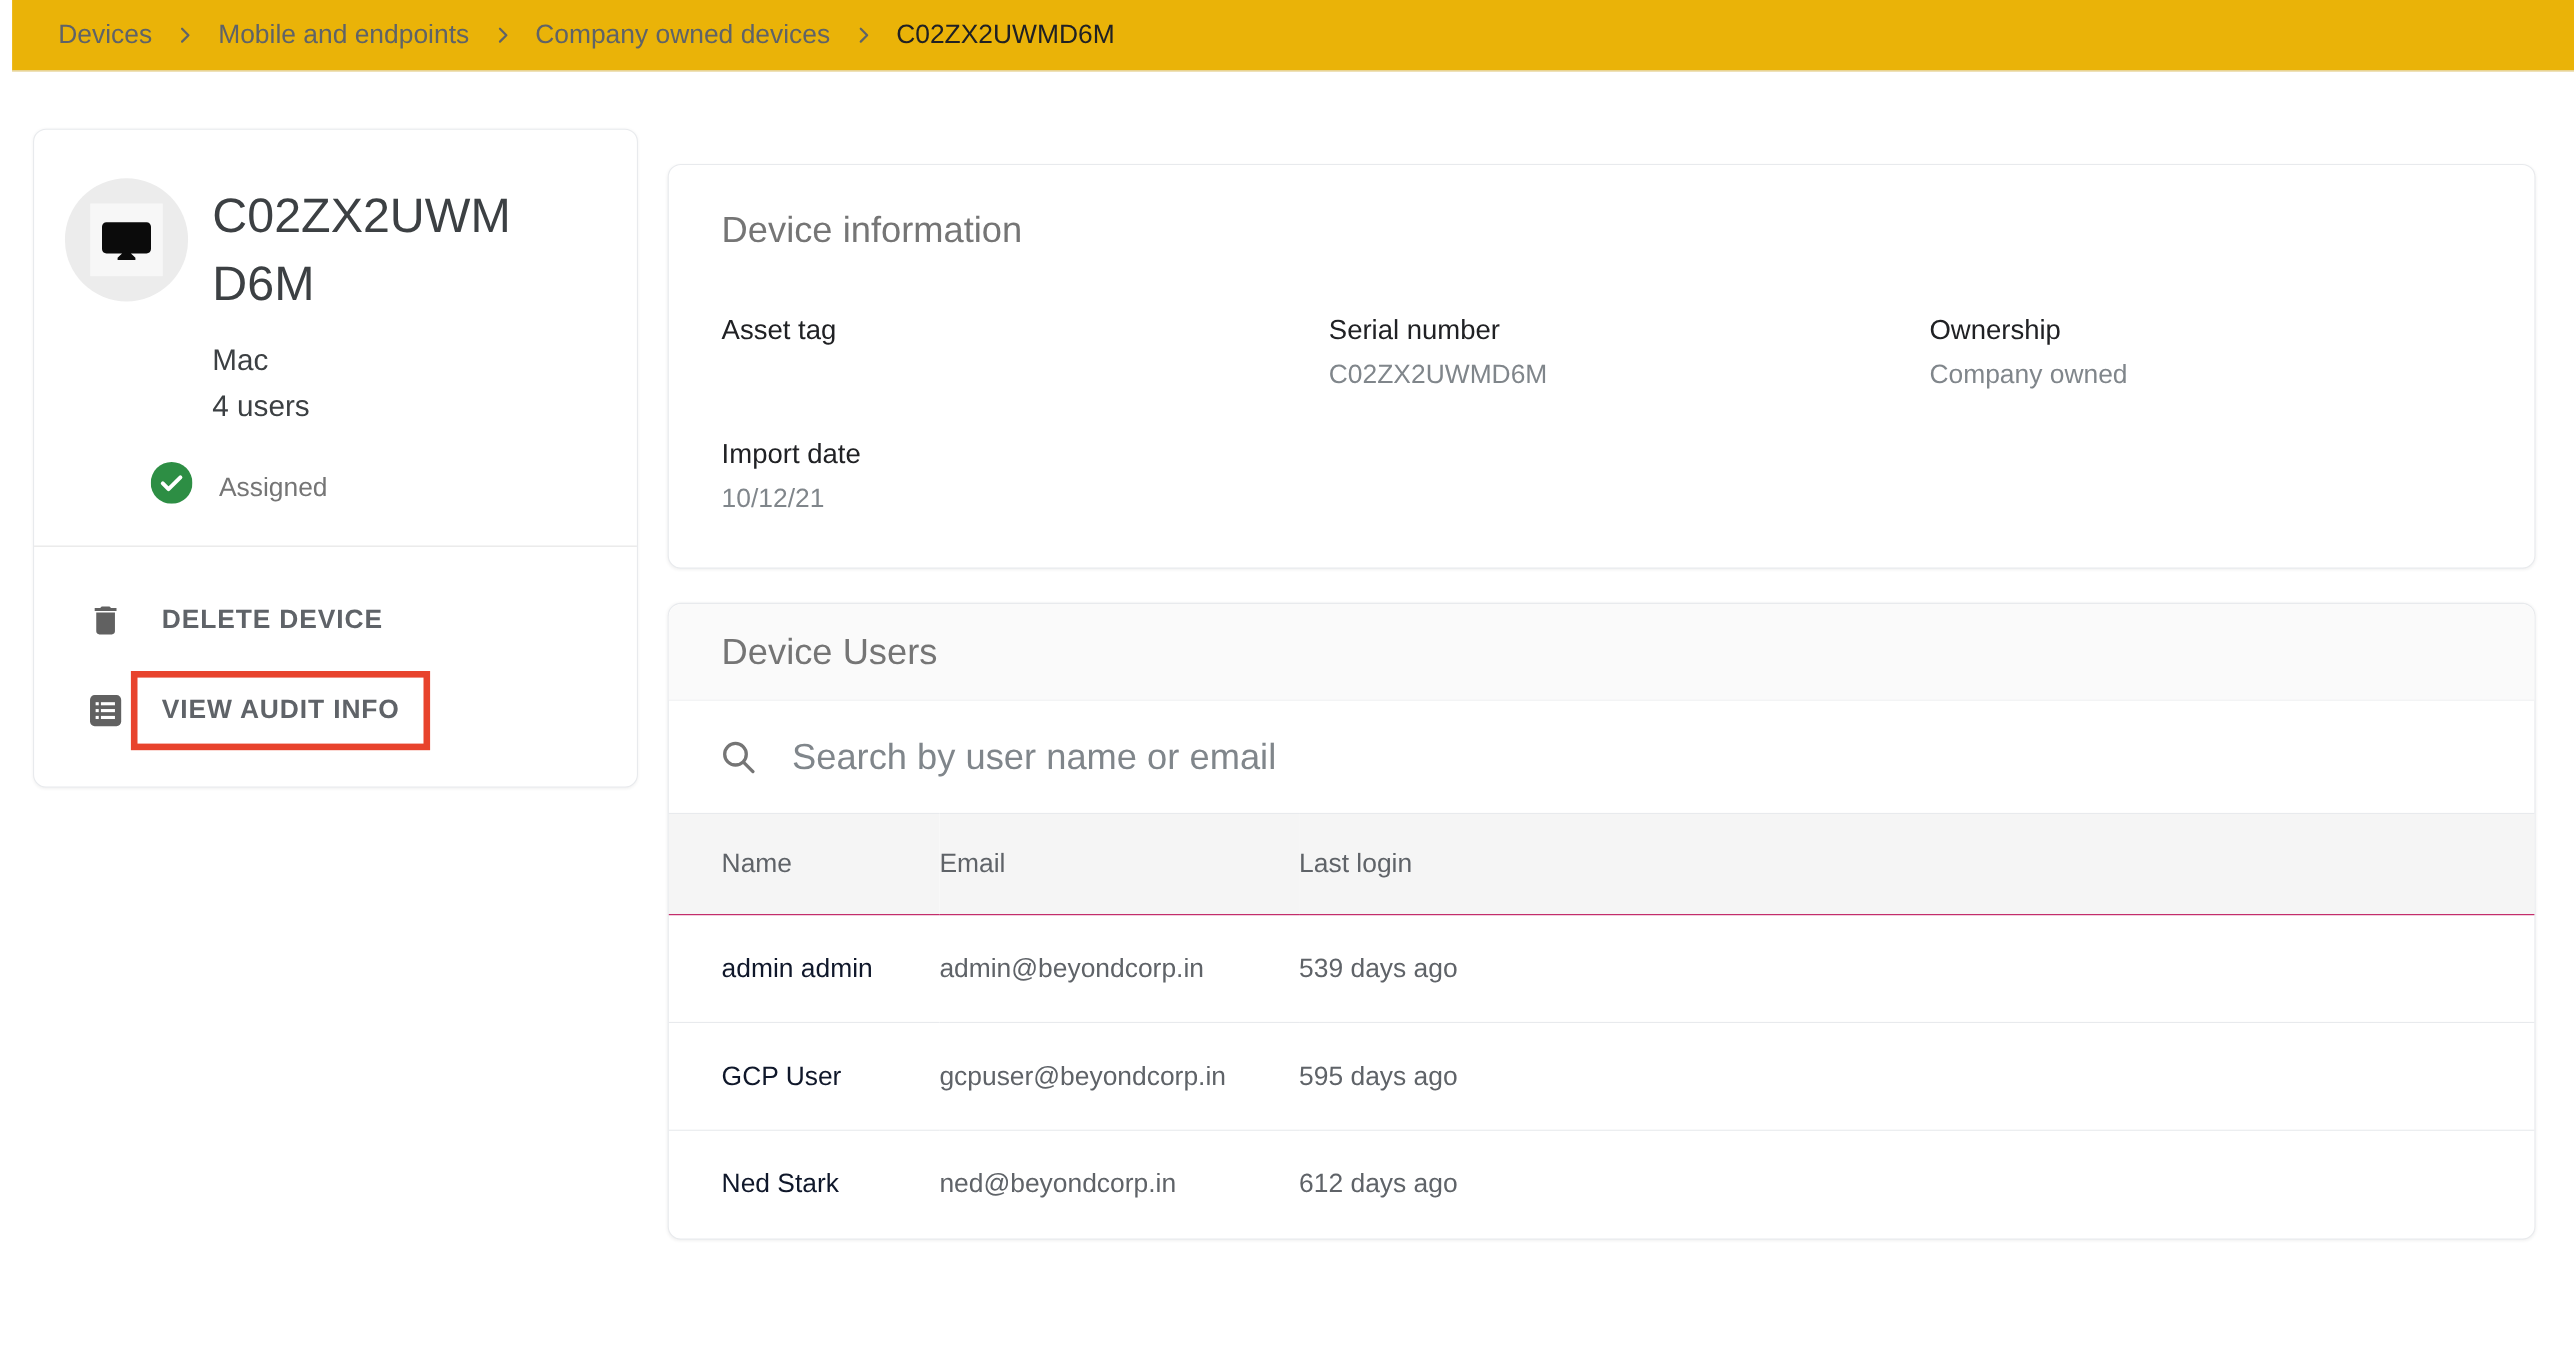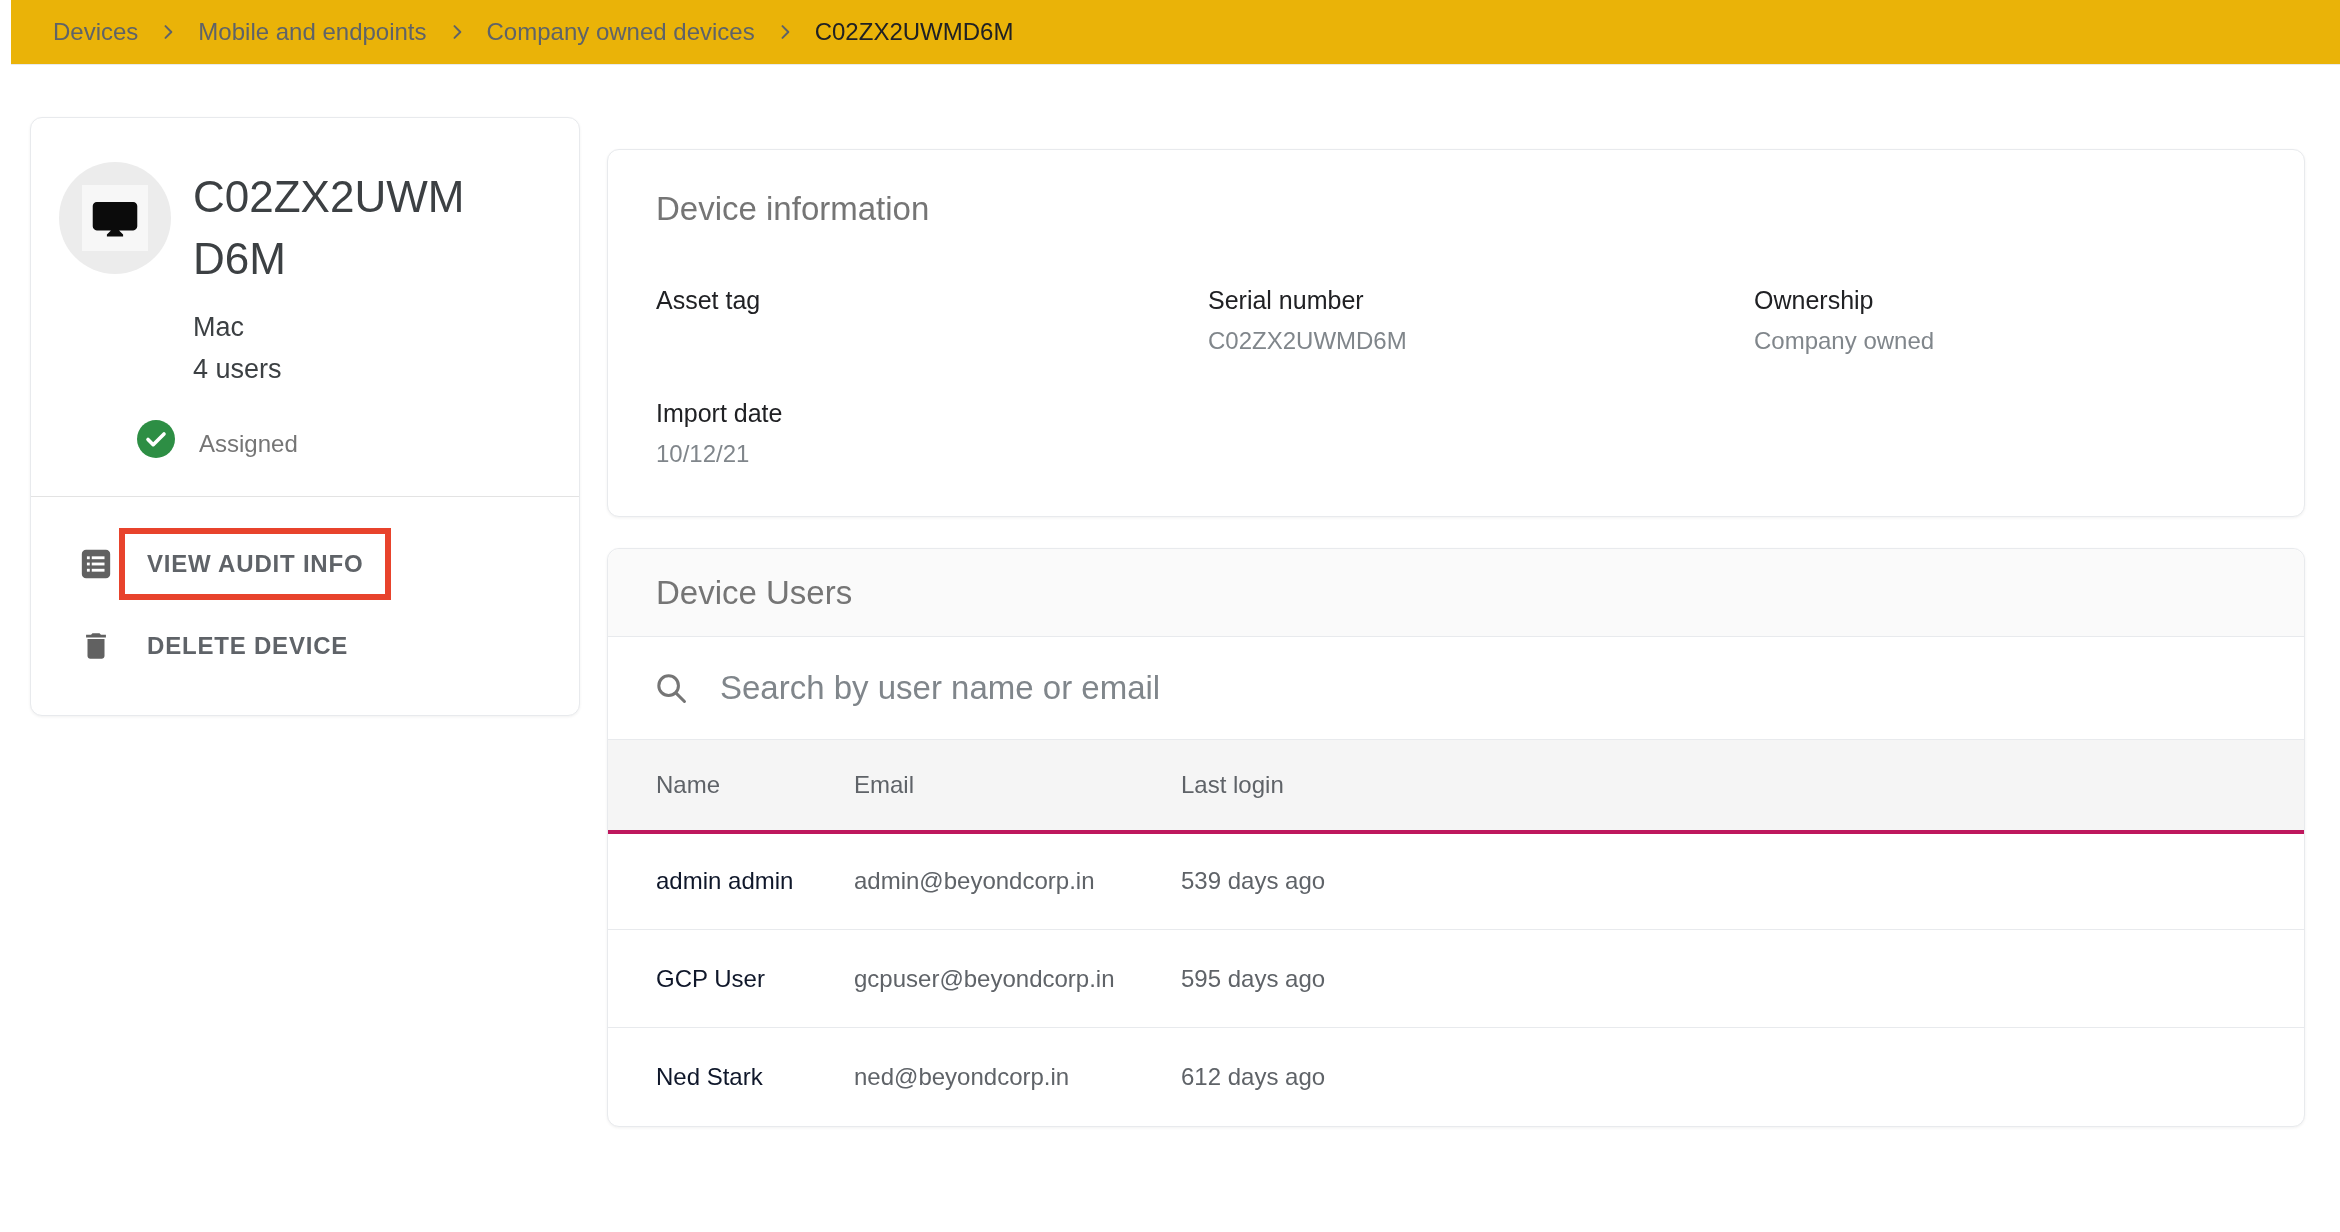--- a/index.html
+++ b/index.html
@@ -53,21 +53,21 @@
 
   
   .du-header { height:88px; display:flex; align-items:center; padding:0 48px;
     background:#fafafa; border-bottom:1px solid #e8eaed; border-radius:12px 12px 0 0; }
   .search-row { height:102px; display:flex; align-items:center; padding:0 44px; gap:30px; }
   .search-input { flex:1; border:none; outline:none; font-size:33px; color:#a16207;
     background:transparent; font-family:inherit; }
   .search-input::placeholder { color:#80868b; }
   table.users { width:100%; border-collapse:collapse; table-layout:fixed; }
   table.users thead tr { background:#f5f5f5; height:92px;
-    border-top:1px solid #e8eaed; border-bottom:4px solid #be185d; }
+    border-top:1px solid #e8eaed; border-bottom:1px solid #be185d; }
   table.users th { text-align:left; font-size:24px; font-weight:500; color:#5f6368; }
   table.users td { font-size:24px; color:#5f6368; }
   table.users th:first-child, table.users td:first-child { padding-left:48px; }
   table.users col.c1 { width:246px; } table.users col.c2 { width:327px; }
   table.users tbody tr { height:98px; border-bottom:1px solid #e8eaed; }
   table.users tbody tr:last-child { border-bottom:none; border-radius:0 0 12px 12px; }
   a.user-link { color:#0f172a; text-decoration:none; cursor:pointer; }
 
   svg { display:block; }
 </style>
@@ -123,42 +123,42 @@
         </span>
         <span class="status-label">Assigned</span>
       </div>
     </div>
 
     <div class="divider"></div>
 
     <div class="actions">
       <div class="action-row">
         <span>
+          <svg width="34" height="34" viewBox="0 0 24 24" fill="#616161">
+            <path d="M6 19c0 1.1.9 2 2 2h8c1.1 0 2-.9 2-2V7H6v12zM19 4h-3.5l-1-1h-5l-1 1H5v2h14V4z"></path>
+          </svg>
+        </span>
+        <span class="action-label">DELETE DEVICE</span>
+      </div>
+      <div class="action-row">
+        <span>
           <svg width="34" height="34" viewBox="0 0 24 24">
             <rect x="2" y="2" width="20" height="20" rx="3" fill="#616161"></rect>
             <rect x="9" y="6.6" width="9" height="2" fill="#ffffff"></rect>
             <rect x="9" y="11" width="9" height="2" fill="#ffffff"></rect>
             <rect x="9" y="15.4" width="9" height="2" fill="#ffffff"></rect>
             <rect x="5.6" y="6.6" width="2" height="2" fill="#ffffff"></rect>
             <rect x="5.6" y="11" width="2" height="2" fill="#ffffff"></rect>
             <rect x="5.6" y="15.4" width="2" height="2" fill="#ffffff"></rect>
           </svg>
         </span>
         <span class="annot-box">
           <span class="action-label">VIEW AUDIT INFO</span>
         </span>
       </div>
-      <div class="action-row">
-        <span>
-          <svg width="34" height="34" viewBox="0 0 24 24" fill="#616161">
-            <path d="M6 19c0 1.1.9 2 2 2h8c1.1 0 2-.9 2-2V7H6v12zM19 4h-3.5l-1-1h-5l-1 1H5v2h14V4z"></path>
-          </svg>
-        </span>
-        <span class="action-label">DELETE DEVICE</span>
-      </div>
     </div>
   </div>
 
   <div class="right-col">
 
     <div class="card">
       <div class="di-body">
         <div class="card-title">Device information</div>
         <div class="di-grid">
           <div>

